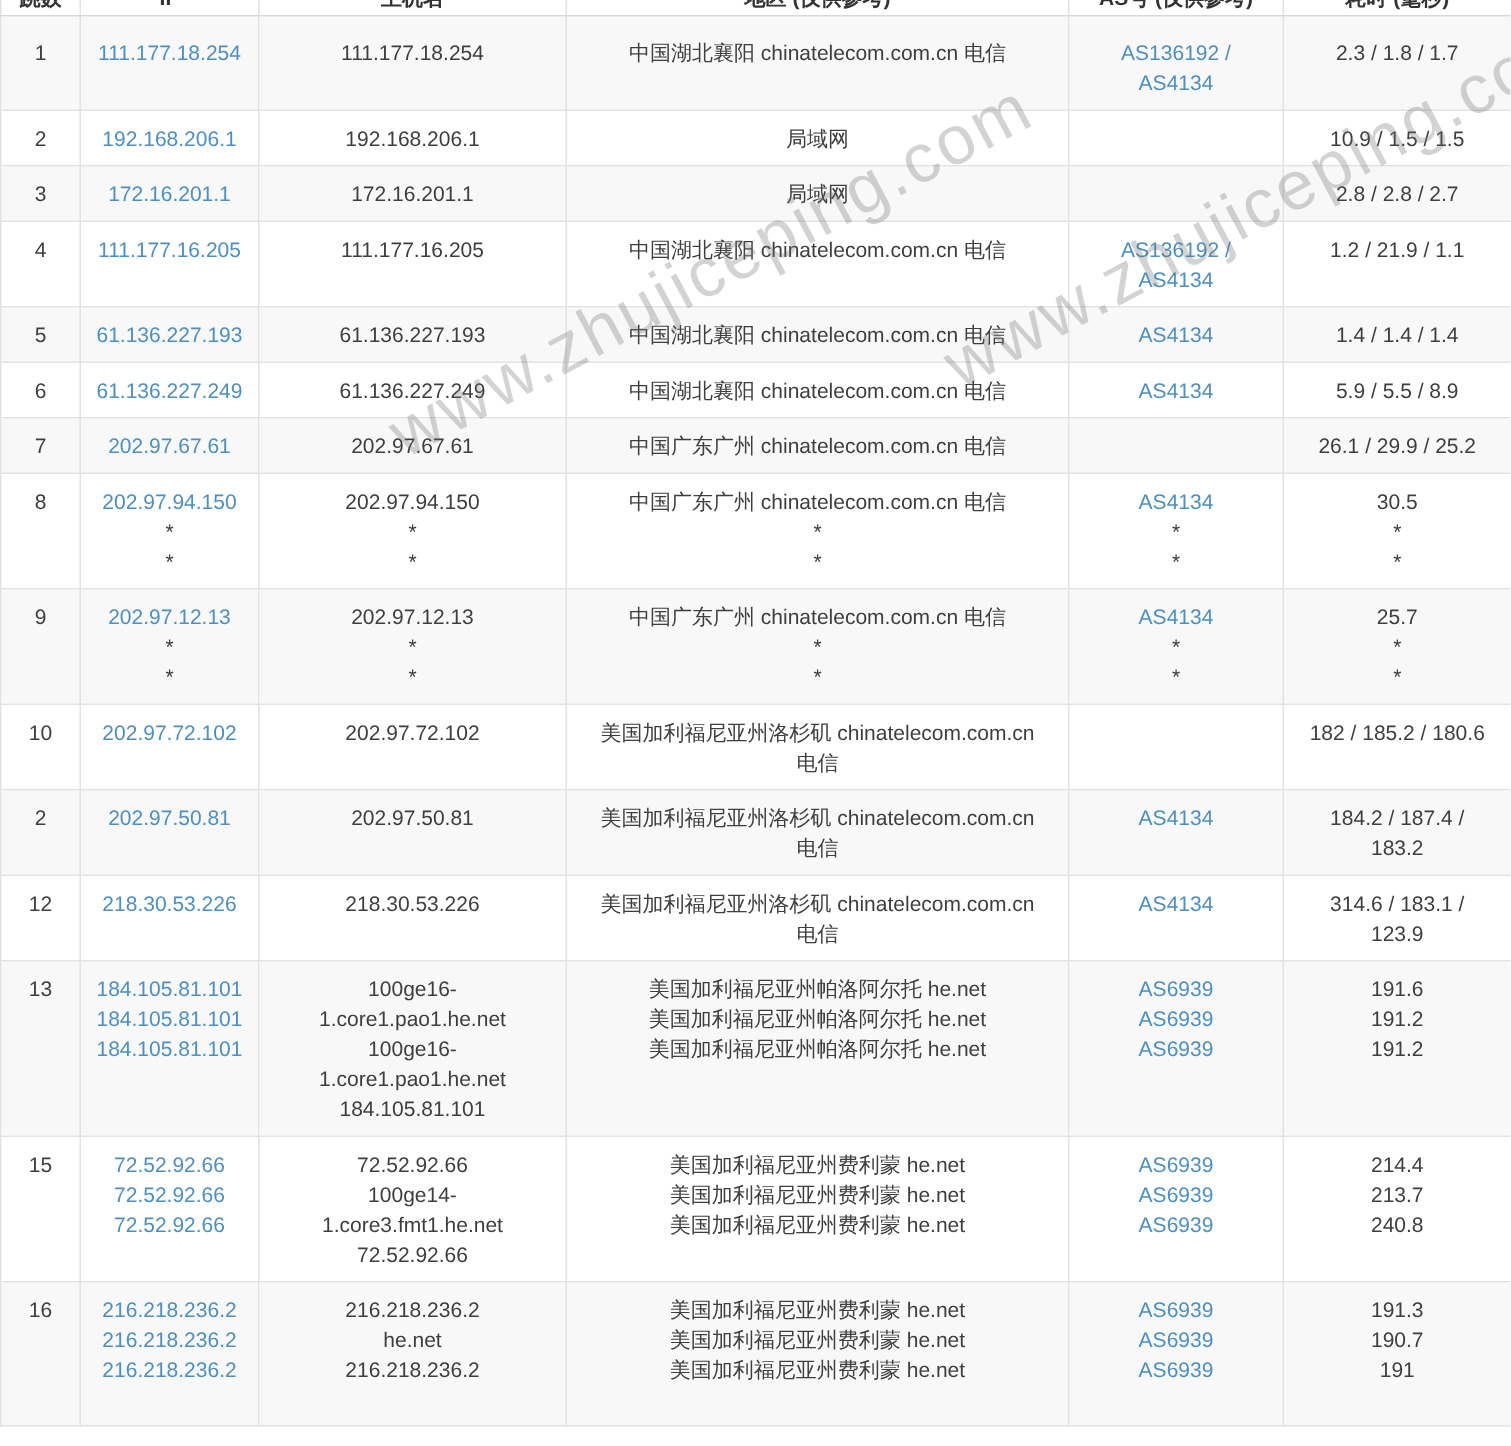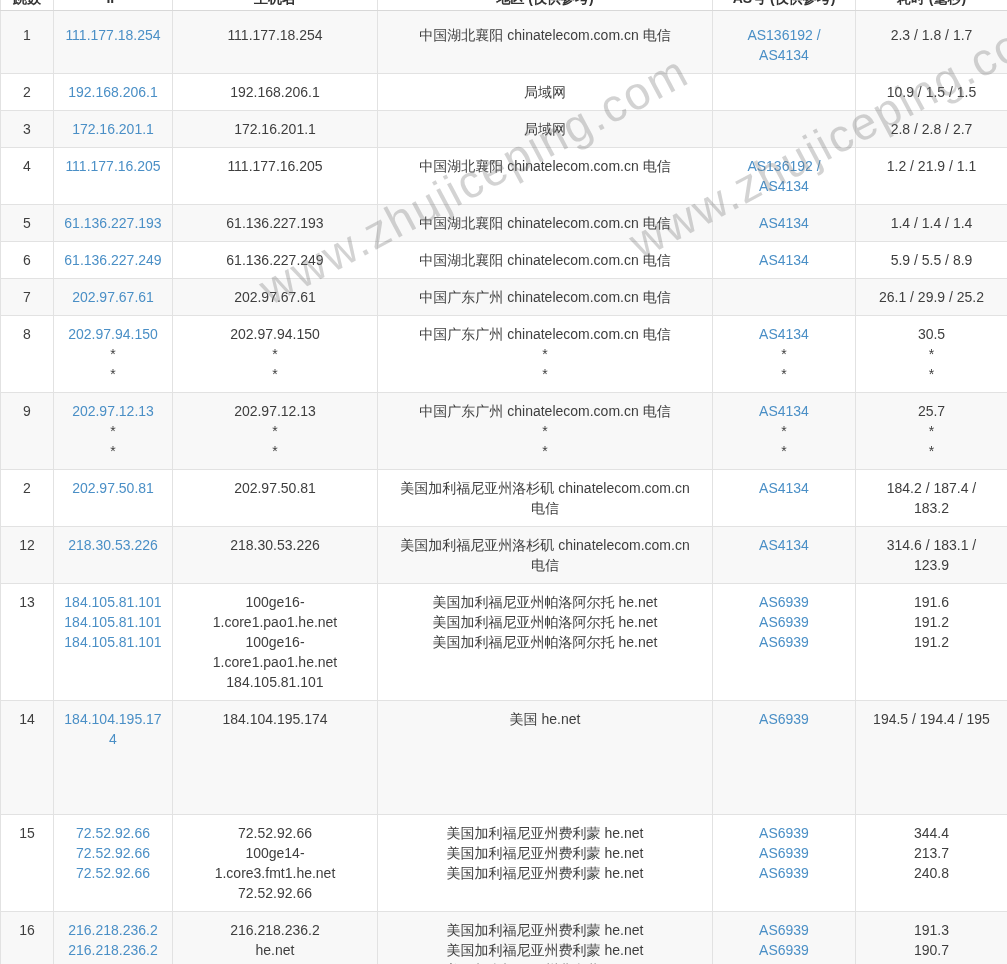--- a/index.html
+++ b/index.html
@@ -274,20 +274,37 @@
             <div class="line">*</div>
             <div class="line">*</div>
           </td>
           <td>
             <div class="line">25.7</div>
             <div class="line">*</div>
             <div class="line">*</div>
           </td>
         </tr>
         <tr>
+          <td><span class="hopnum">10</span></td>
+          <td>
+            <div class="line"><a class="lnk">202.97.72.102</a></div>
+          </td>
+          <td>
+            <div class="line">202.97.72.102</div>
+          </td>
+          <td>
+            <div class="line">美国加利福尼亚州洛杉矶 chinatelecom.com.cn</div>
+            <div class="line">电信</div>
+          </td>
+          <td></td>
+          <td>
+            <div class="line">182 / 185.2 / 180.6</div>
+          </td>
+        </tr>
+        <tr>
           <td><span class="hopnum">2</span></td>
           <td>
             <div class="line"><a class="lnk">202.97.50.81</a></div>
           </td>
           <td>
             <div class="line">202.97.50.81</div>
           </td>
           <td>
             <div class="line">美国加利福尼亚州洛杉矶 chinatelecom.com.cn</div>
             <div class="line">电信</div>
@@ -344,38 +361,20 @@
             <div class="line"><a class="lnk">AS6939</a></div>
             <div class="line"><a class="lnk">AS6939</a></div>
           </td>
           <td>
             <div class="line">191.6</div>
             <div class="line">191.2</div>
             <div class="line">191.2</div>
           </td>
         </tr>
         <tr>
-          <td><span class="hopnum">14</span></td>
-          <td>
-            <div class="line"><a class="lnk">184.104.195.174</a></div>
-          </td>
-          <td>
-            <div class="line">184.104.195.174</div>
-          </td>
-          <td>
-            <div class="line">美国 he.net</div>
-          </td>
-          <td>
-            <div class="line"><a class="lnk">AS6939</a></div>
-          </td>
-          <td>
-            <div class="line">194.5 / 194.4 / 195</div>
-          </td>
-        </tr>
-        <tr>
           <td><span class="hopnum">15</span></td>
           <td>
             <div class="line"><a class="lnk">72.52.92.66</a></div>
             <div class="line"><a class="lnk">72.52.92.66</a></div>
             <div class="line"><a class="lnk">72.52.92.66</a></div>
           </td>
           <td>
             <div class="line">72.52.92.66</div>
             <div class="line">100ge14-</div>
             <div class="line">1.core3.fmt1.he.net</div>
@@ -385,21 +384,21 @@
             <div class="line">美国加利福尼亚州费利蒙 he.net</div>
             <div class="line">美国加利福尼亚州费利蒙 he.net</div>
             <div class="line">美国加利福尼亚州费利蒙 he.net</div>
           </td>
           <td>
             <div class="line"><a class="lnk">AS6939</a></div>
             <div class="line"><a class="lnk">AS6939</a></div>
             <div class="line"><a class="lnk">AS6939</a></div>
           </td>
           <td>
-            <div class="line">344.4</div>
+            <div class="line">214.4</div>
             <div class="line">213.7</div>
             <div class="line">240.8</div>
           </td>
         </tr>
         <tr>
           <td><span class="hopnum">16</span></td>
           <td>
             <div class="line"><a class="lnk">216.218.236.2</a></div>
             <div class="line"><a class="lnk">216.218.236.2</a></div>
             <div class="line"><a class="lnk">216.218.236.2</a></div>

